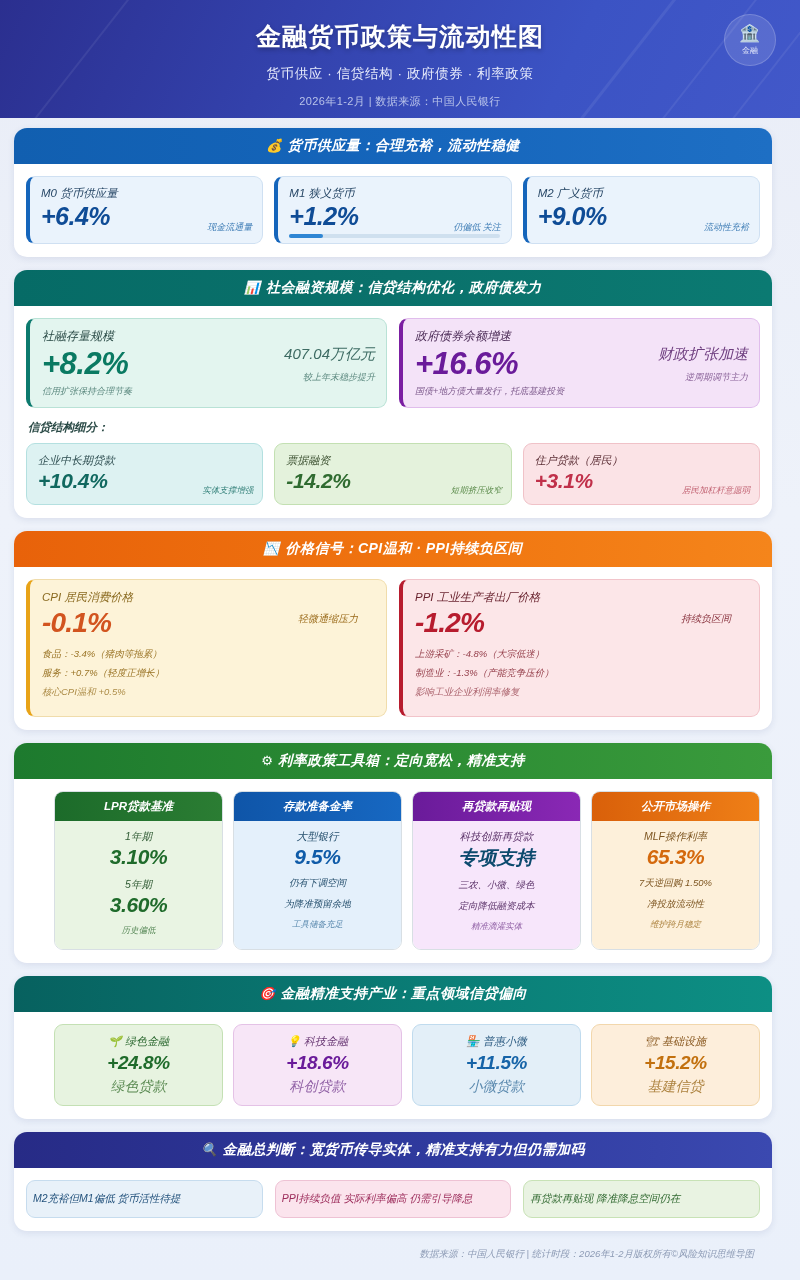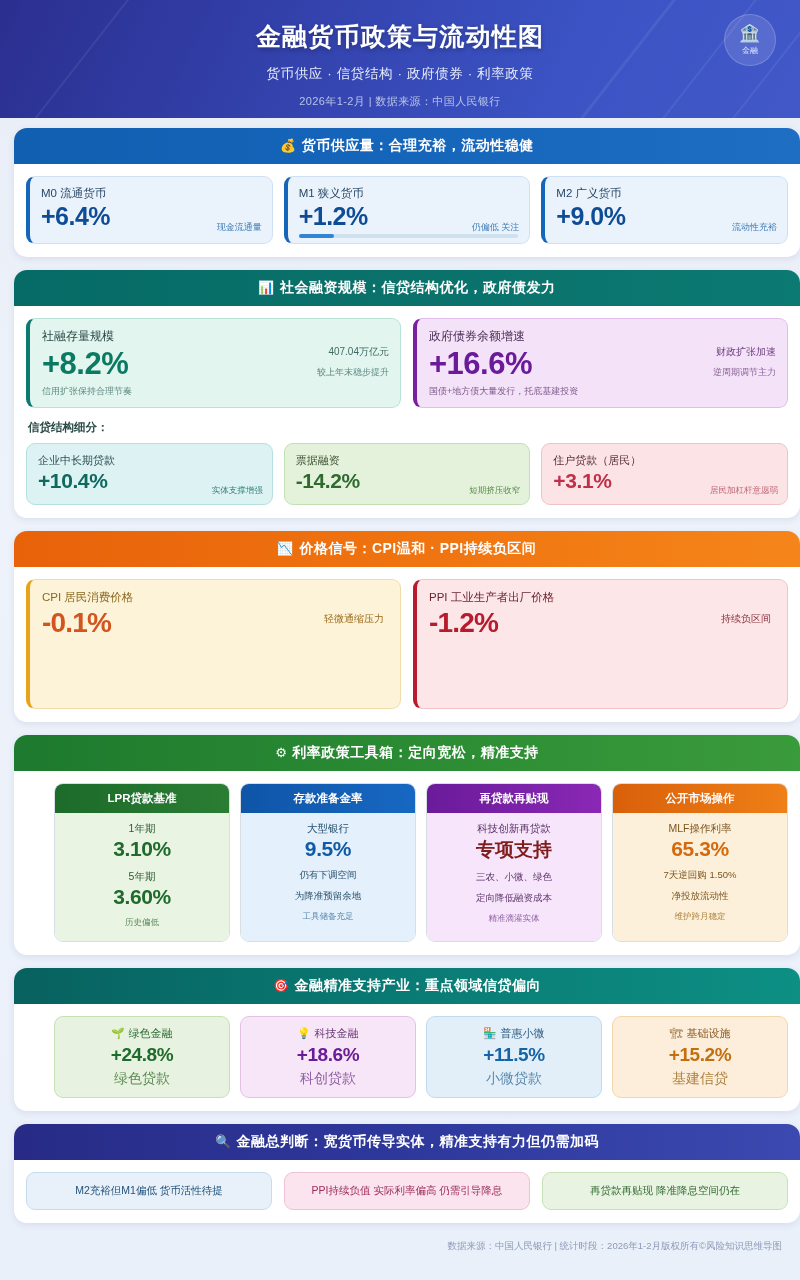--- a/index.html
+++ b/index.html
@@ -42,21 +42,21 @@
     position: absolute; right: 24px; top: 14px;
     width: 52px; height: 52px; border-radius: 50%;
     background: rgba(255,255,255,.13);
     border: 1px solid rgba(255,255,255,.18);
     display: flex; flex-direction: column; align-items: center; justify-content: center;
   }
   .badge .bank-ico { font-size: 17px; line-height: 1; }
   .badge .blabel { color: #e8ecfb; font-size: 8px; margin-top: 3px; }
 
   
-  .wrap { padding: 10px 0 0 14px; }
+  .wrap { padding: 10px 28px 0 14px; font-style: italic; }
   .section {
     background: #ffffff;
     border-radius: 13px;
     margin-bottom: 13px;
     box-shadow: 0 2px 7px rgba(40,60,120,.10);
     overflow: hidden;
   }
   .sec-head {
     color: #fff; font-size: 14px; font-weight: bold;
     text-align: center; padding: 9px 6px 9px 6px;
@@ -98,21 +98,21 @@
   .bc-teal { background: #e3f5ef; border: 1px solid #b9e2d6; border-left: 4px solid #0c7a6e; }
   .bc-purp { background: #f4e3f8; border: 1px solid #e0bdec; border-left: 4px solid #7b1fa2; }
   .bigcard .bl { font-size: 12px; color: #2a4a46; }
   .bc-purp .bl { color: #4a2a55; }
   .bigcard .bv { font-size: 31px; font-weight: bold; margin-top: 1px; letter-spacing: -.5px; }
   .bc-teal .bv { color: #0a7a62; }
   .bc-purp .bv { color: #6a1b9a; }
   .bigcard .bnote { font-size: 9px; color: #5d8a80; margin-top: 3px; }
   .bc-purp .bnote { color: #7d5a8c; }
   .bigcard .bright { position: absolute; right: 11px; top: 26px; text-align: right; }
-  .bigcard .br1 { font-size: 10px; color: #3d6b63; }
+  .bigcard .br1 { font-size: 15px; color: #3d6b63; }
   .bc-purp .br1 { color: #6f3f80; }
   .bigcard .br2 { font-size: 9px; color: #5d8a80; margin-top: 7px; }
   .bc-purp .br2 { color: #8a6399; }
 
   .subtitle-line { font-size: 11.5px; font-weight: bold; color: #2a4a46; margin: 12px 0 8px 2px; }
   .scard {
     flex: 1; position: relative; border-radius: 9px; padding: 9px 11px 11px 11px;
     min-height: 60px;
   }
   .sc-1 { background: #ddf2f2; border: 1px solid #b4e0e0; }
@@ -133,21 +133,21 @@
   
   .pcard { flex: 1; position: relative; border-radius: 9px; padding: 10px 12px 11px 12px; min-height: 130px; }
   .pc-cpi { background: #fdf3d8; border: 1px solid #f0dcab; border-left: 4px solid #e8a317; }
   .pc-ppi { background: #fce6e8; border: 1px solid #f2c4ca; border-left: 4px solid #b71c2e; }
   .pcard .pl { font-size: 11.5px; }
   .pc-cpi .pl { color: #8a6a20; }
   .pc-ppi .pl { color: #6a2530; }
   .pcard .pv { font-size: 28px; font-weight: bold; margin-top: 2px; letter-spacing: -.8px; }
   .pc-cpi .pv { color: #d2541f; }
   .pc-ppi .pv { color: #b71c2e; }
-  .pcard .ptag { position: absolute; right: 16px; top: 32px; font-size: 10px; }
+  .pcard .ptag { position: absolute; right: 28px; top: 32px; font-size: 10px; }
   .pc-cpi .ptag { color: #9a6a1a; }
   .pc-ppi .ptag { color: #8a3540; }
   .pcard .plist { margin-top: 9px; }
   .pcard .pline { font-size: 9.5px; margin-bottom: 6px; }
   .pc-cpi .pline { color: #9a7426; }
   .pc-ppi .pline { color: #96404c; }
   .pcard .pline.muted { opacity: .82; }
 
   
   .row4 { display: flex; gap: 10px; margin-left: 28px; }
@@ -166,21 +166,21 @@
   .tc1 .tbig { color: #1f6b2b; }
   .tc1 .tfoot { color: #5a8a5a; }
   .tc2 .th { background: linear-gradient(90deg,#0f55a8 0%, #1768c2 100%); }
   .tc2 .tb { background: #e4f0fb; }
   .tc2 .tsm, .tc2 .tnote { color: #27516f; }
   .tc2 .tbig { color: #0f5ba8; }
   .tc2 .tfoot { color: #5a89ae; }
   .tc3 .th { background: linear-gradient(90deg,#6a1b9a 0%, #8a28b5 100%); }
   .tc3 .tb { background: #f7e6fb; }
   .tc3 .tsm, .tc3 .tnote { color: #5a3168; }
-  .tc3 .tbig { color: #7f1d1d; }
+  .tc3 .tbig { color: #0c4a6e; }
   .tc3 .tfoot { color: #9060a5; }
   .tc4 .th { background: linear-gradient(90deg,#d9600a 0%, #ef7f17 100%); }
   .tc4 .tb { background: #fdf0da; }
   .tc4 .tsm, .tc4 .tnote { color: #7d5520; }
   .tc4 .tbig { color: #d4690d; }
   .tc4 .tfoot { color: #ad8340; }
 
   
   .icard { flex: 1; border-radius: 9px; text-align: center; padding: 9px 6px 9px 6px; min-height: 62px; }
   .ic-1 { background: #e7f3e0; border: 1px solid #c4e0b4; }
@@ -193,21 +193,21 @@
   .icard .iv { font-size: 19px; font-weight: bold; margin-top: 3px; letter-spacing: -.4px; }
   .ic-1 .iv { color: #1f6b2b; } .ic-2 .iv { color: #6a1b9a; }
   .ic-3 .iv { color: #1664a8; } .ic-4 .iv { color: #c2700e; }
   .icard .it { font-size: 14px; margin-top: 4px; }
   .ic-1 .it { color: #5a8a52; } .ic-2 .it { color: #9060a5; }
   .ic-3 .it { color: #5a89ae; } .ic-4 .it { color: #ad8340; }
 
   
   .pills { display: flex; gap: 12px; }
   .pill {
-    flex: 1; border-radius: 9px; text-align: center;
+    flex: 1; border-radius: 9px; 
     padding: 11px 6px; font-size: 10.5px;
   }
   .pl-1 { background: #e8f1f9; border: 1px solid #c6dcee; color: #23527c; }
   .pl-2 { background: #fbe4ed; border: 1px solid #eec2d4; color: #9c2b5a; }
   .pl-3 { background: #e9f3e2; border: 1px solid #c8e2b6; color: #336b33; }
 
   
   .footer {
     display: flex; justify-content: flex-end; align-items: center;
     padding: 4px 18px 0 18px; font-size: 9.5px; color: #8d9bb5;
@@ -234,21 +234,21 @@
 
   <div class="wrap">
 
     <div class="section">
       <div class="sec-head h-blue">
         <span class="hico">💰</span><span>货币供应量：合理充裕，流动性稳健</span>
       </div>
       <div class="sec-body">
         <div class="row3">
           <div class="mcard">
-            <div class="mlabel">M0 流通货币</div>
+            <div class="mlabel">M0 货币供应量</div>
             <div class="mval">+6.4%</div>
             <div class="mtag">现金流通量</div>
           </div>
           <div class="mcard">
             <div class="mlabel">M1 狭义货币</div>
             <div class="mval">+1.2%</div>
             <div class="mtag">仍偏低 关注</div>
             <div class="bar-track">
               <div class="bar-fill" id="m1-bar" style="width: 16%;"></div>
             </div>
@@ -311,25 +311,35 @@
     <div class="section">
       <div class="sec-head h-orange">
         <span class="hico">📉</span><span>价格信号：CPI温和 · PPI持续负区间</span>
       </div>
       <div class="sec-body">
         <div class="row2">
           <div class="pcard pc-cpi">
             <div class="pl">CPI 居民消费价格</div>
             <div class="pv">-0.1%</div>
             <div class="ptag">轻微通缩压力</div>
+            <div class="plist">
+              <div class="pline">食品：-3.4%（猪肉等拖累）</div>
+              <div class="pline">服务：+0.7%（轻度正增长）</div>
+              <div class="pline muted">核心CPI温和 +0.5%</div>
+            </div>
           </div>
           <div class="pcard pc-ppi">
             <div class="pl">PPI 工业生产者出厂价格</div>
             <div class="pv">-1.2%</div>
             <div class="ptag">持续负区间</div>
+            <div class="plist">
+              <div class="pline">上游采矿：-4.8%（大宗低迷）</div>
+              <div class="pline">制造业：-1.3%（产能竞争压价）</div>
+              <div class="pline muted">影响工业企业利润率修复</div>
+            </div>
           </div>
         </div>
       </div>
     </div>
 
     <div class="section">
       <div class="sec-head h-green">
         <span class="hico">⚙</span><span>利率政策工具箱：定向宽松，精准支持</span>
       </div>
       <div class="sec-body">

